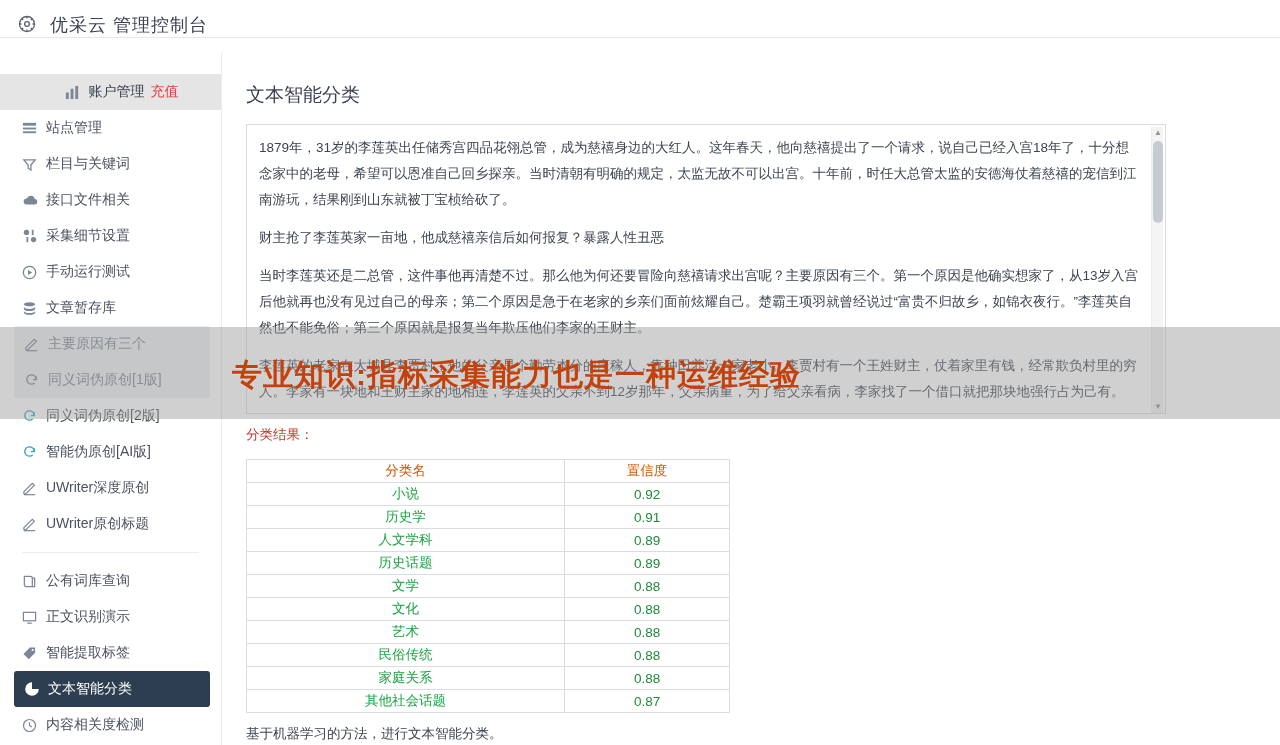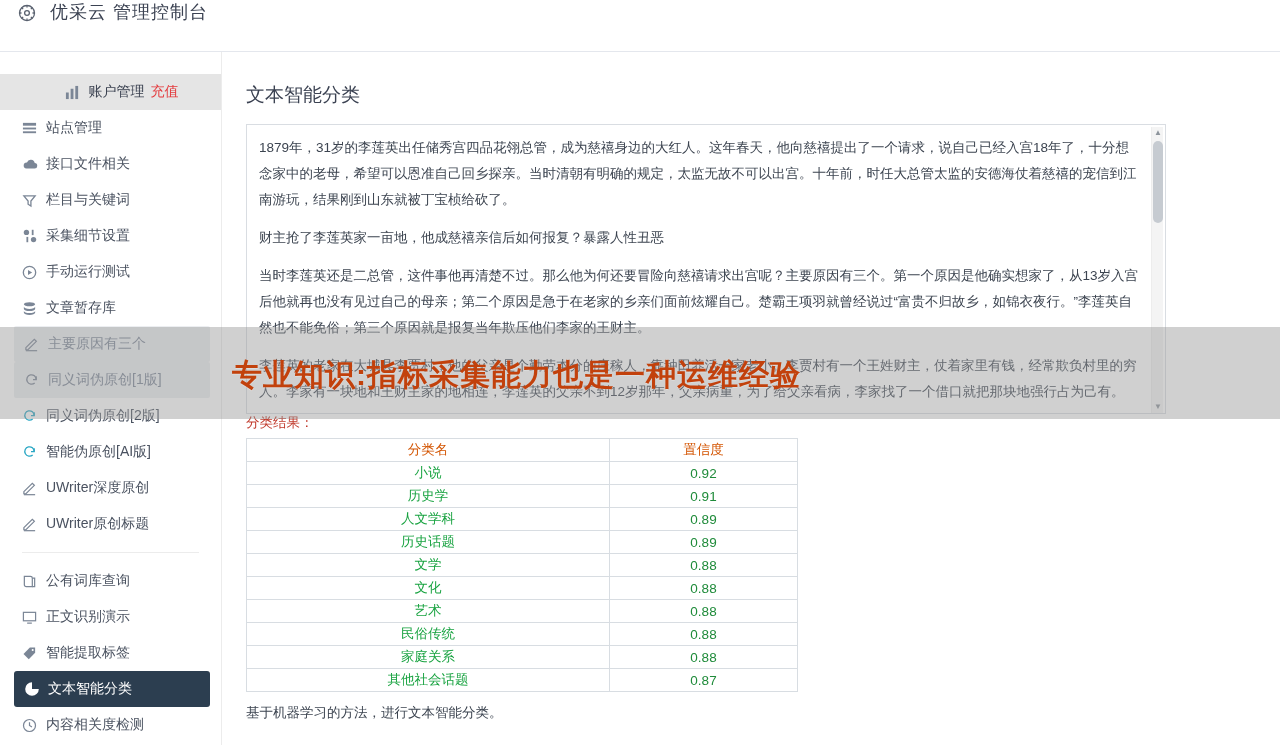--- a/index.html
+++ b/index.html
@@ -7,24 +7,24 @@
     margin: 0; padding: 0;
     width: 1280px; height: 745px;
     overflow: hidden;
     background: #fff;
     font-family: "Liberation Sans", sans-serif;
   }
   #app { position: relative; width: 1280px; height: 745px; }
 
   
   .header {
-    height: 52px;
+    height: 38px;
     border-bottom: 1px solid #e4e7ed;
     display: flex;
-    align-items: flex-start;
+    align-items: flex-end;
     padding-left: 14px;
     background: #fff;
     font-family: Liberation Mono, monospace;
   }
   .header .logo-icon {
     width: 26px; height: 26px;
     display: flex; align-items: center; justify-content: center;
     color: #5a6270;
     margin-right: 10px;
   }
@@ -142,26 +142,27 @@
   .vscroll .down { bottom: 0; }
   .vscroll .thumb {
     position: absolute;
     left: 1px; top: 14px;
     width: 10px; height: 82px;
     background: #c6cbd1;
     border-radius: 5px;
   }
 
   .result-label {
+    margin-top: 12px;
     font-size: 13.5px;
     color: #c0392b;
   }
   table.result {
-    margin-top: 6px;
-    width: 552px;
+    margin-top: 15px;
+    width: 484px;
     border-collapse: collapse;
     font-size: 13.5px;
   }
   table.result th, table.result td {
     border: 1px solid #d8dde2;
     height: 23px;
     text-align: center;
     color: #19a341;
     font-weight: normal;
   }
@@ -230,34 +231,34 @@
             <rect x="1" y="2" width="14" height="3"></rect>
             <rect x="1" y="7" width="14" height="2"></rect>
             <rect x="1" y="11" width="14" height="2"></rect>
           </svg>
       </span>
       <span class="label">站点管理</span>
     </div>
 
     <div class="nav-item">
       <span class="ico">
+        <svg width="15" height="15" viewBox="0 0 16 16" fill="none" stroke="currentColor" stroke-width="1.4">
+            <path d="M2 3h12L9.5 8.5V14L6.5 12V8.5z"></path>
+          </svg>
+      </span>
+      <span class="label">栏目与关键词</span>
+    </div>
+
+    <div class="nav-item">
+      <span class="ico">
         <svg width="16" height="16" viewBox="0 0 18 16" fill="currentColor">
             <path d="M5 13h9a3 3 0 0 0 .3-6A4.5 4.5 0 0 0 5.6 6.2A3.4 3.4 0 0 0 5 13z"></path>
           </svg>
       </span>
       <span class="label">接口文件相关</span>
-    </div>
-
-    <div class="nav-item">
-      <span class="ico">
-        <svg width="15" height="15" viewBox="0 0 16 16" fill="none" stroke="currentColor" stroke-width="1.4">
-            <path d="M2 3h12L9.5 8.5V14L6.5 12V8.5z"></path>
-          </svg>
-      </span>
-      <span class="label">栏目与关键词</span>
     </div>
 
     <div class="nav-item">
       <span class="ico">
         <svg width="16" height="16" viewBox="0 0 18 18" fill="currentColor">
             <circle cx="5" cy="5" r="3"></circle>
             <circle cx="13" cy="13" r="3"></circle>
             <rect x="11" y="2" width="2" height="6"></rect>
             <rect x="5" y="10" width="2" height="6"></rect>
           </svg>

